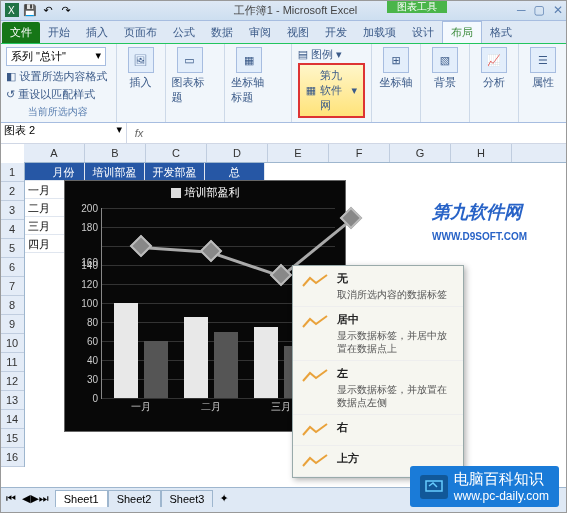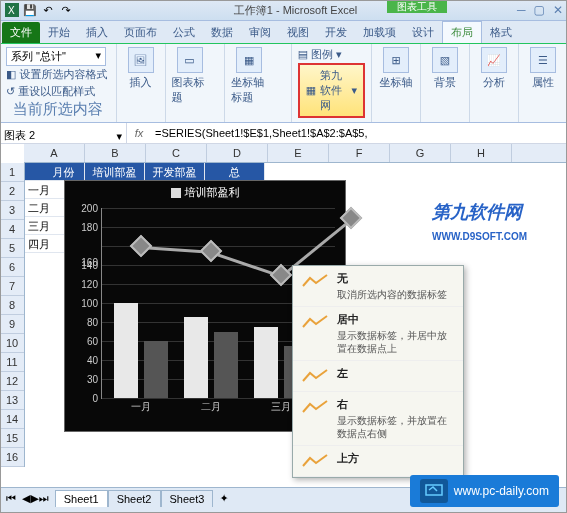--- a/index.html
+++ b/index.html
@@ -9,28 +9,28 @@
 .title{flex:1;text-align:center;font-size:11px;color:#444}
 .contextual{position:absolute;right:120px;top:0}
 .ctx-label{background:#4ab54a;color:#fff;font-size:10px;padding:1px 10px;border-radius:0}
 .winbtns{display:flex;gap:8px;color:#5a7fb0;font-size:12px}
 .tabs{height:22px;background:#dfe9f5;display:flex;align-items:flex-end;padding-left:2px;border-bottom:1px solid #22c55e}
 .tab{padding:3px 8px;font-size:11px;color:#3b5a88;cursor:pointer}
 .tab.file{background:#167617;color:#fff;border-radius:2px 2px 0 0}
 .tab.active{background:#f4f9fe;border:1px solid #a7bde0;border-bottom:none;color:#3b8b3b}
 .ribbon{height:78px;background:#f1f6fb;border-bottom:1px solid #a7bde0;display:flex;font-size:11px;position:relative}
 .ribgroup{border-right:1px solid #cdd9e8;padding:3px 6px;display:flex;flex-direction:column;justify-content:space-between}
-.ribgroup .glabel{font-size:15px;color:#5a7fb0;text-align:center}
+.ribgroup .glabel{font-size:10px;color:#5a7fb0;text-align:center}
 .combo{border:1px solid #a7bde0;background:#fff;padding:1px 4px;font-size:11px;width:90px;display:flex;justify-content:space-between}
 .sitem{display:flex;align-items:center;gap:3px;padding:1px 0;color:#3b5a88}
 .bigbtn{width:36px;display:flex;flex-direction:column;align-items:center;gap:2px;color:#3b5a88}
 .bigbtn .ic{width:24px;height:24px;background:#e3eefb;border:1px solid #a7bde0;display:flex;align-items:center;justify-content:center}
 .dlbtn{border:2px solid #d33;background:linear-gradient(#fff6c9,#ffe37a);padding:3px 6px;display:flex;align-items:center;gap:4px;color:#3b5a88;font-size:11px}
 .namebox-row{height:20px;display:flex;border-bottom:1px solid #d0d7e5}
-.namebox{width:118px;border-right:1px solid #d0d7e5;display:flex;align-items:flex-end;padding:0 4px;font-size:11px}
+.namebox{width:118px;border-right:1px solid #d0d7e5;display:flex;align-items:flex-start;padding:0 4px;font-size:11px}
 .fx{width:24px;display:flex;align-items:center;justify-content:center;font-style:italic;color:#666}
 .fbar{flex:1;padding:0 4px;display:flex;align-items:center;font-size:11px;white-space:nowrap;overflow:hidden}
 .grid{position:relative;height:343px;overflow:hidden}
 .colhdrs{height:18px;display:flex;background:#e4ecf7;border-bottom:1px solid #9eb6ce;margin-left:24px}
 .colh{width:60px;border-right:1px solid #c0cddf;text-align:center;font-size:11px;color:#333;line-height:18px}
 .rows{display:flex}
 .rowhdrs{width:24px;background:#e4ecf7;border-right:1px solid #9eb6ce}
 .rowh{height:18px;border-bottom:1px solid #c0cddf;text-align:center;font-size:11px;color:#333;line-height:18px}
 .cells{position:relative;flex:1}
 .cell{position:absolute;height:18px;width:60px;border-right:1px solid #e0e6ef;border-bottom:1px solid #e0e6ef;font-size:11px;line-height:18px;padding:0 3px;box-sizing:border-box}
@@ -170,21 +170,20 @@
       </div>
   </div>
 </div>
 
 <div class="namebox-row">
   <div class="namebox">
       <span>图表 2</span>
       <span style="margin-left:auto">▾</span>
     </div>
   <div class="fx">fx</div>
-  <div class="fbar">=SERIES(Sheet1!$E$1,Sheet1!$A$2:$A$5,</div>
 </div>
 
 <div class="grid">
   <div class="colhdrs" id="colhdrs">
       <div class="colh">A</div>
       <div class="colh">B</div>
       <div class="colh">C</div>
       <div class="colh">D</div>
       <div class="colh">E</div>
       <div class="colh">F</div>
@@ -286,29 +285,29 @@
             </svg>
           </div>
           <div class="ddtxt"><b>居中</b><div class="desc">显示数据标签，并居中放置在数据点上</div></div>
         </div>
         <div class="dditem">
           <div class="ddic">
             <svg viewBox="0 0 26 16">
               <polyline points="1,13 8,5 14,10 25,2" stroke="#e9a23b" stroke-width="2" fill="none"></polyline>
             </svg>
           </div>
-          <div class="ddtxt"><b>左</b></div>
-        </div>
-        <div class="dditem">
-          <div class="ddic">
-            <svg viewBox="0 0 26 16">
-              <polyline points="1,13 8,5 14,10 25,2" stroke="#e9a23b" stroke-width="2" fill="none"></polyline>
-            </svg>
-          </div>
-          <div class="ddtxt"><b>右</b><div class="desc">显示数据标签，并放置在数据点右侧</div></div>
+          <div class="ddtxt"><b>左</b><div class="desc">显示数据标签，并放置在数据点左侧</div></div>
+        </div>
+        <div class="dditem">
+          <div class="ddic">
+            <svg viewBox="0 0 26 16">
+              <polyline points="1,13 8,5 14,10 25,2" stroke="#e9a23b" stroke-width="2" fill="none"></polyline>
+            </svg>
+          </div>
+          <div class="ddtxt"><b>右</b></div>
         </div>
         <div class="dditem">
           <div class="ddic">
             <svg viewBox="0 0 26 16">
               <polyline points="1,13 8,5 14,10 25,2" stroke="#e9a23b" stroke-width="2" fill="none"></polyline>
             </svg>
           </div>
           <div class="ddtxt"><b>上方</b></div>
         </div>
       </div>
@@ -340,14 +339,14 @@
   <span>第九软件网</span><br>
   <span class="sub">WWW.D9SOFT.COM</span>
 </div>
 <div class="wm2">
   <div class="mic">
       <svg width="18" height="14">
         <rect x="1" y="1" width="16" height="10" fill="none" stroke="#6cf" stroke-width="1.5"></rect>
         <path d="M4 6 L8 3 L12 7" stroke="#6cf" fill="none" stroke-width="1.5"></path>
       </svg>
     </div>
-  <div><span class="sub">www.pc-daily.com</span></div>
+  <div><span>电脑百科知识</span><span class="sub">www.pc-daily.com</span></div>
 </div>
 
 </body></html>

